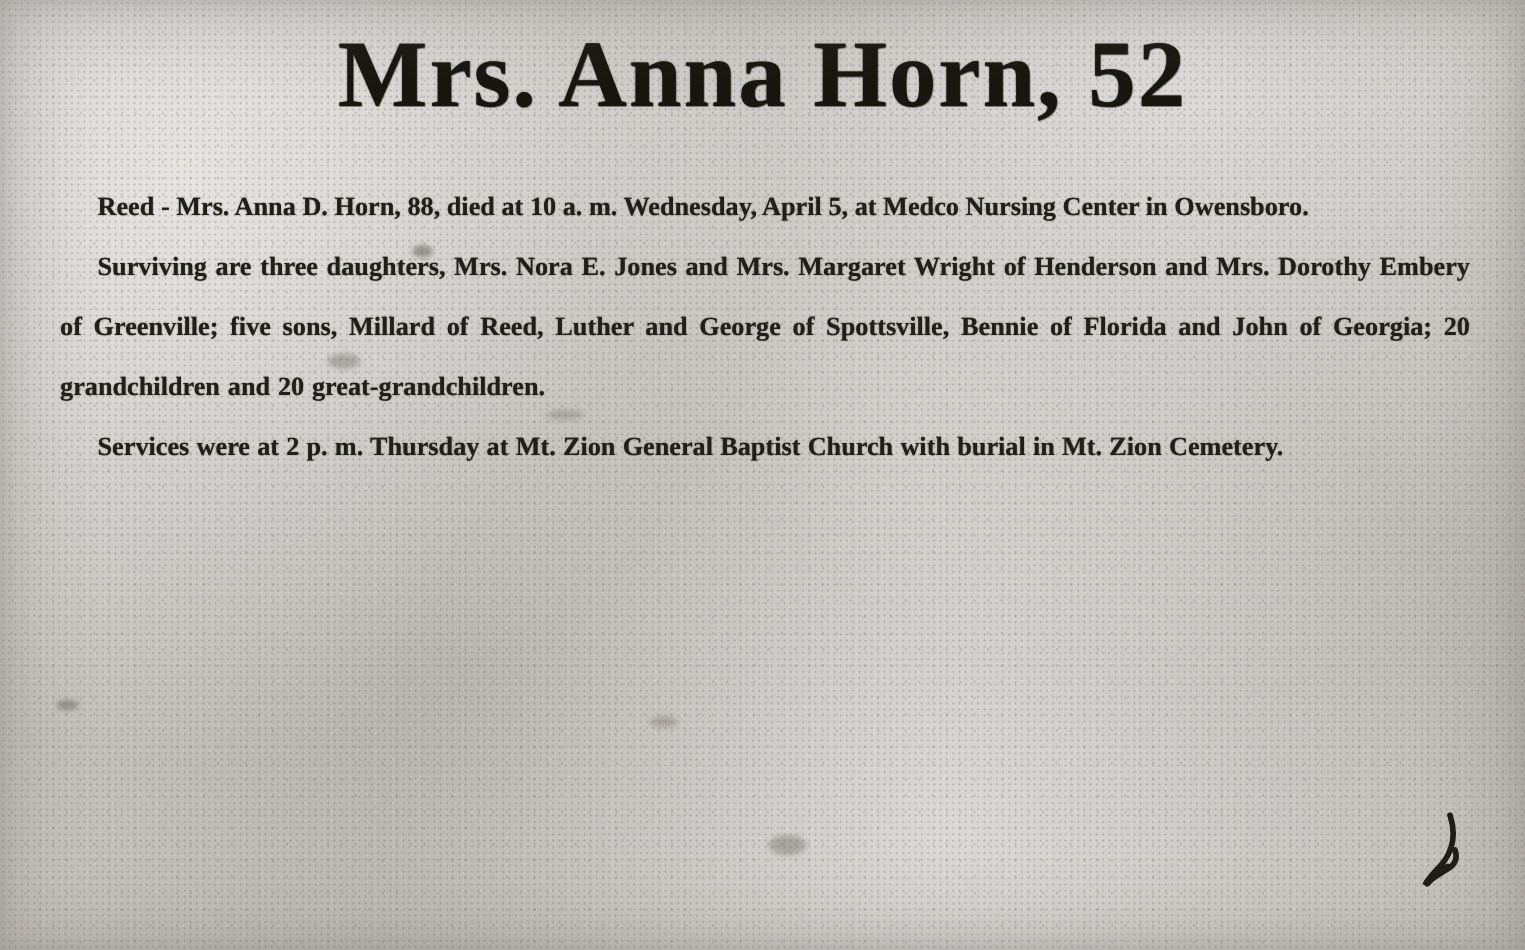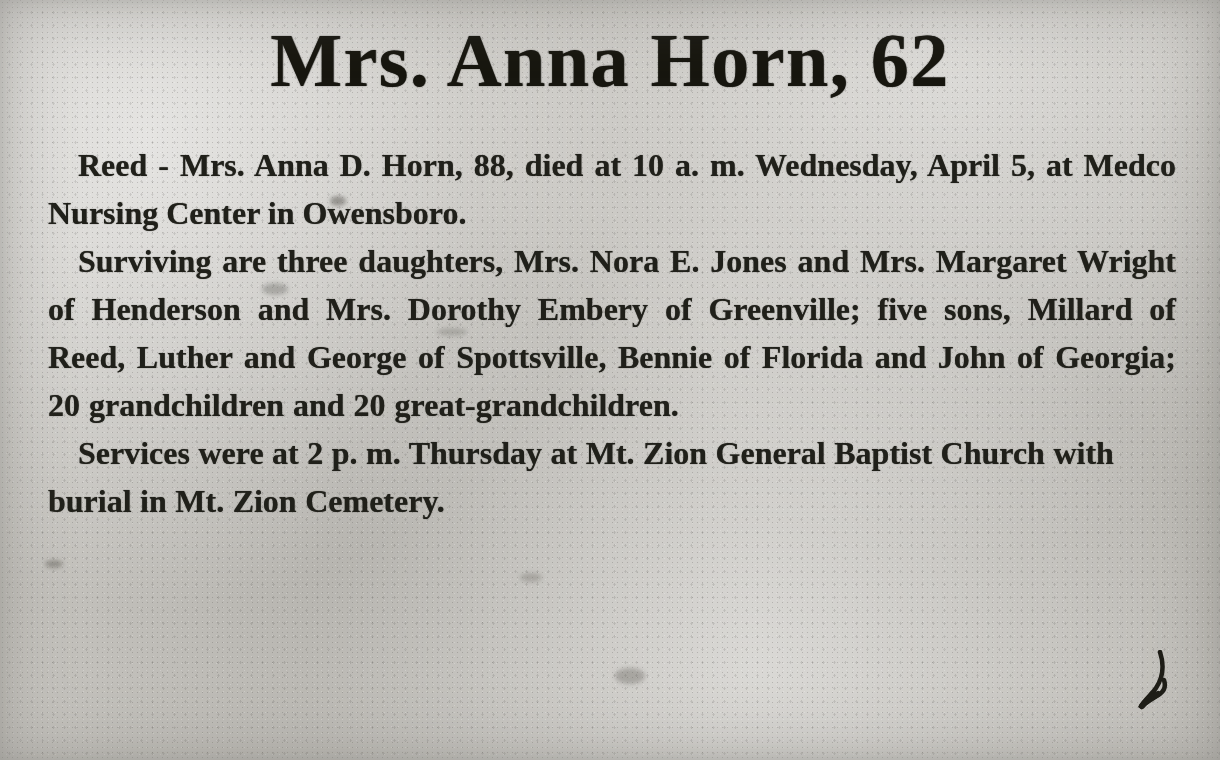--- a/index.html
+++ b/index.html
@@ -69,21 +69,21 @@
     line-height: 1.06;
     letter-spacing: 1.5px;
     color: #17160f;
     text-shadow: 0 0 1.2px rgba(20,20,16,0.85), 0.6px 0.3px 0 rgba(35,33,28,0.35);
   }
 
   #body-text {
     margin: 0;
     padding: 40px 4px 0 8px;
     font-family: "Liberation Serif", serif;
-    font-size: 32px;
+    font-size: 21px;
     line-height: 48px;
     color: #20201a;
     text-align: justify;
     text-shadow: 0 0 1px rgba(25,25,20,0.75);
     font-weight: 600;
   }
 
   #body-text .para {
     margin: 0;
     text-indent: 30px;
@@ -136,21 +136,21 @@
 </head>
 <body>
 
 <div id="clipping">
 
   <div id="grain"></div>
   <div id="grain2"></div>
 
   <div class="content">
 
-    <h1 id="headline">Mrs. Anna Horn, 62</h1>
+    <h1 id="headline">Mrs. Anna Horn, 52</h1>
 
     <div id="body-text">
       <p class="para p1">Reed - Mrs. Anna D. Horn, 88, died at 10 a. m. Wednesday, April 5, at Medco Nursing Center in Owensboro.</p>
       <p class="para p2">Surviving are three daughters, Mrs. Nora E. Jones and Mrs. Margaret Wright of Henderson and Mrs. Dorothy Embery of Greenville;  five sons, Millard of Reed, Luther and George of Spottsville,   Bennie of Florida and John of Georgia; 20 grandchildren and 20 great-grandchildren.</p>
       <p class="para p3 last">Services   were at 2 p. m. Thursday at Mt. Zion General Baptist Church with burial in Mt. Zion Cemetery.</p>
     </div>
 
   </div>
 
   <div class="blemish" id="blemish-1"></div>

